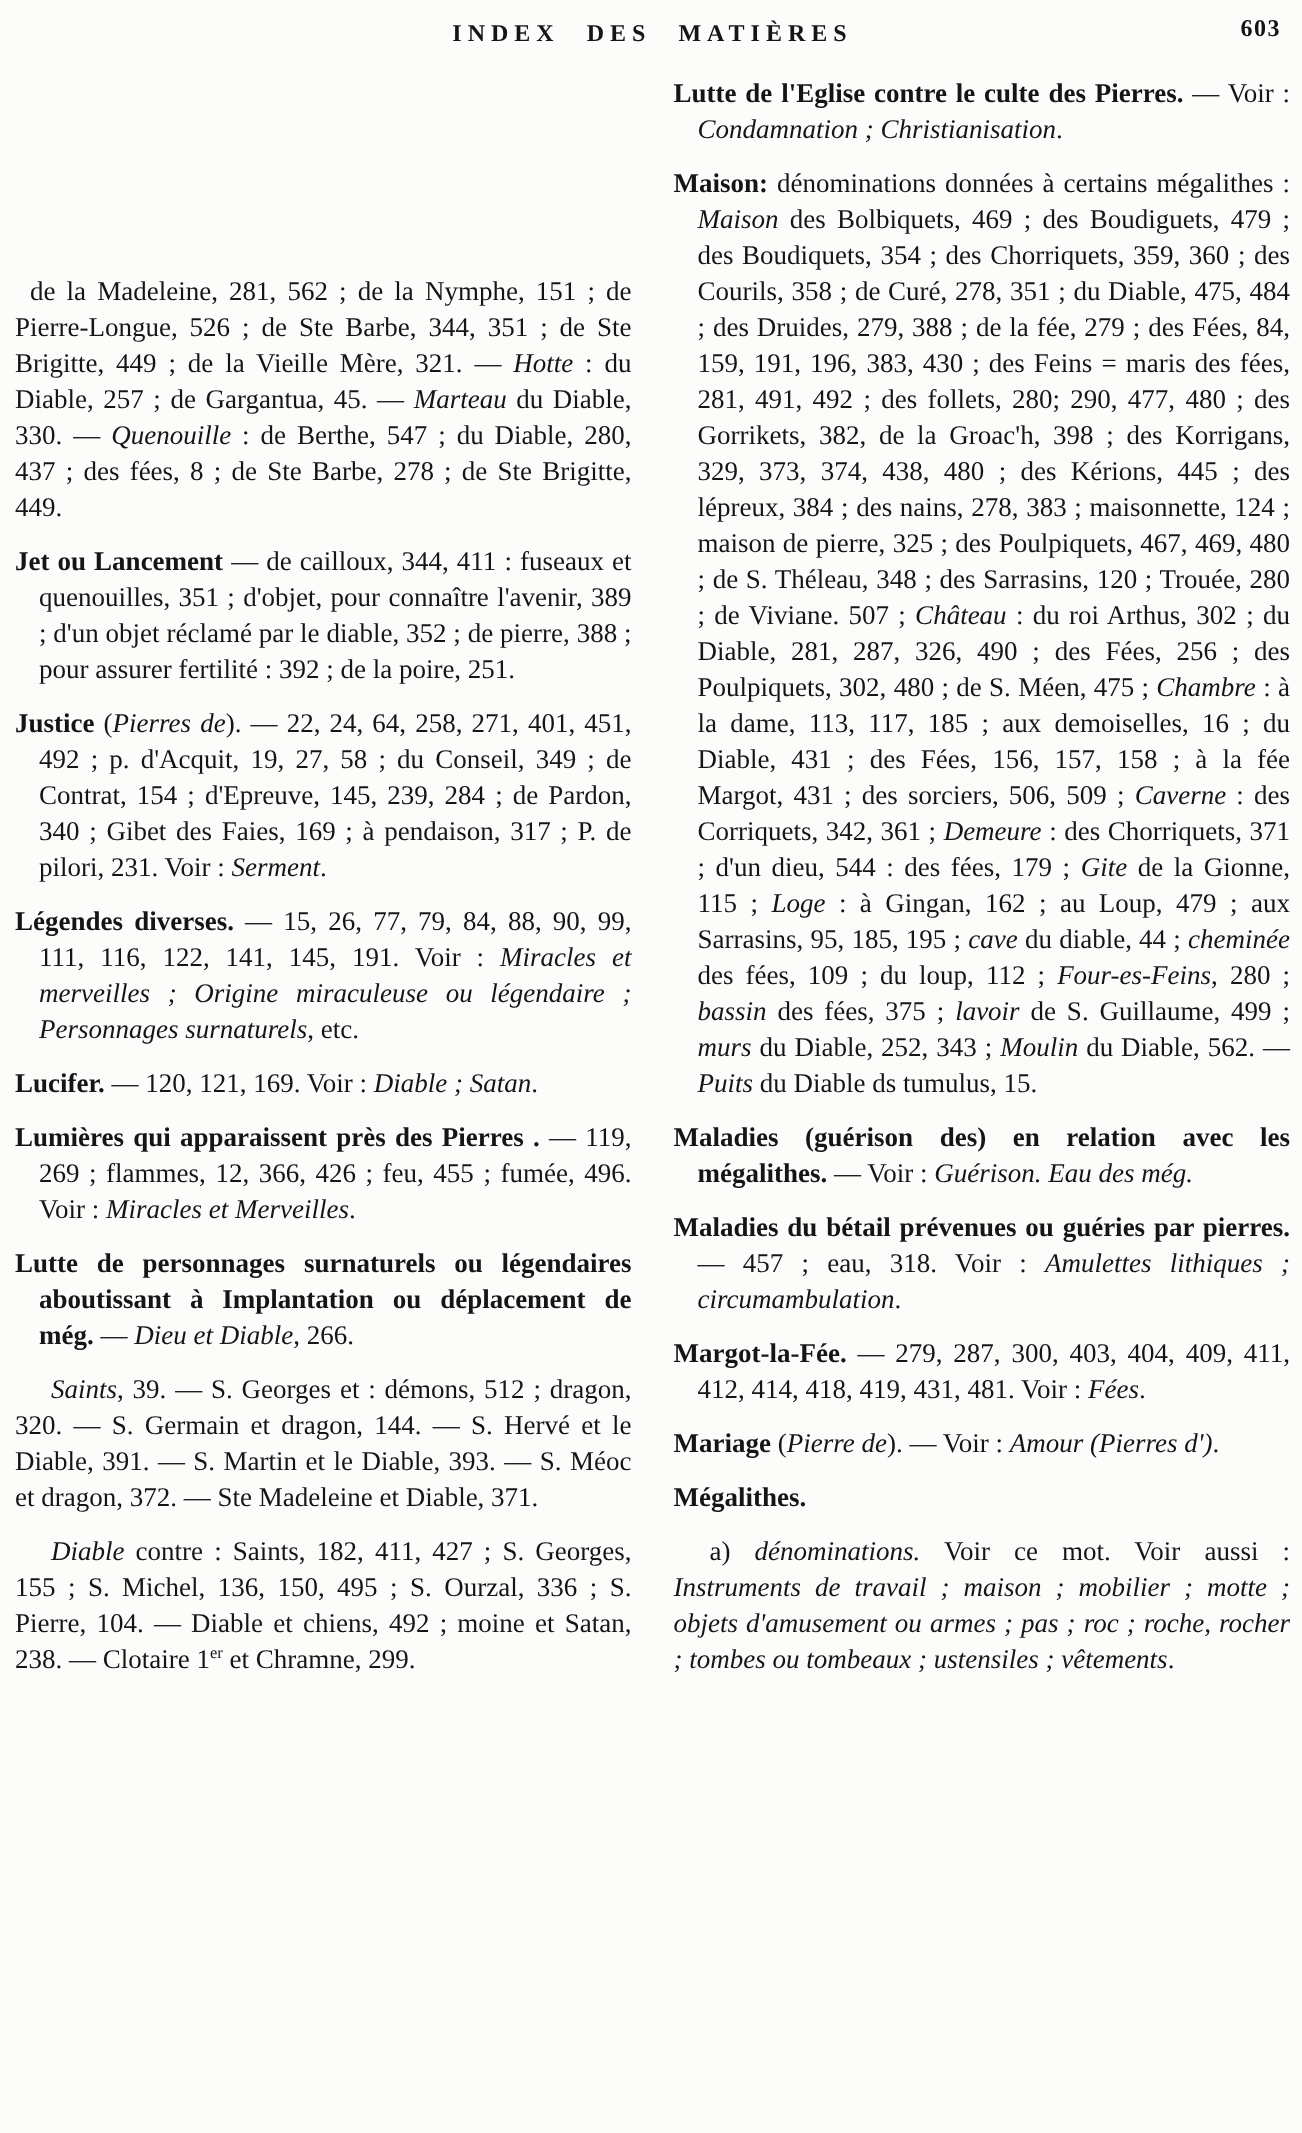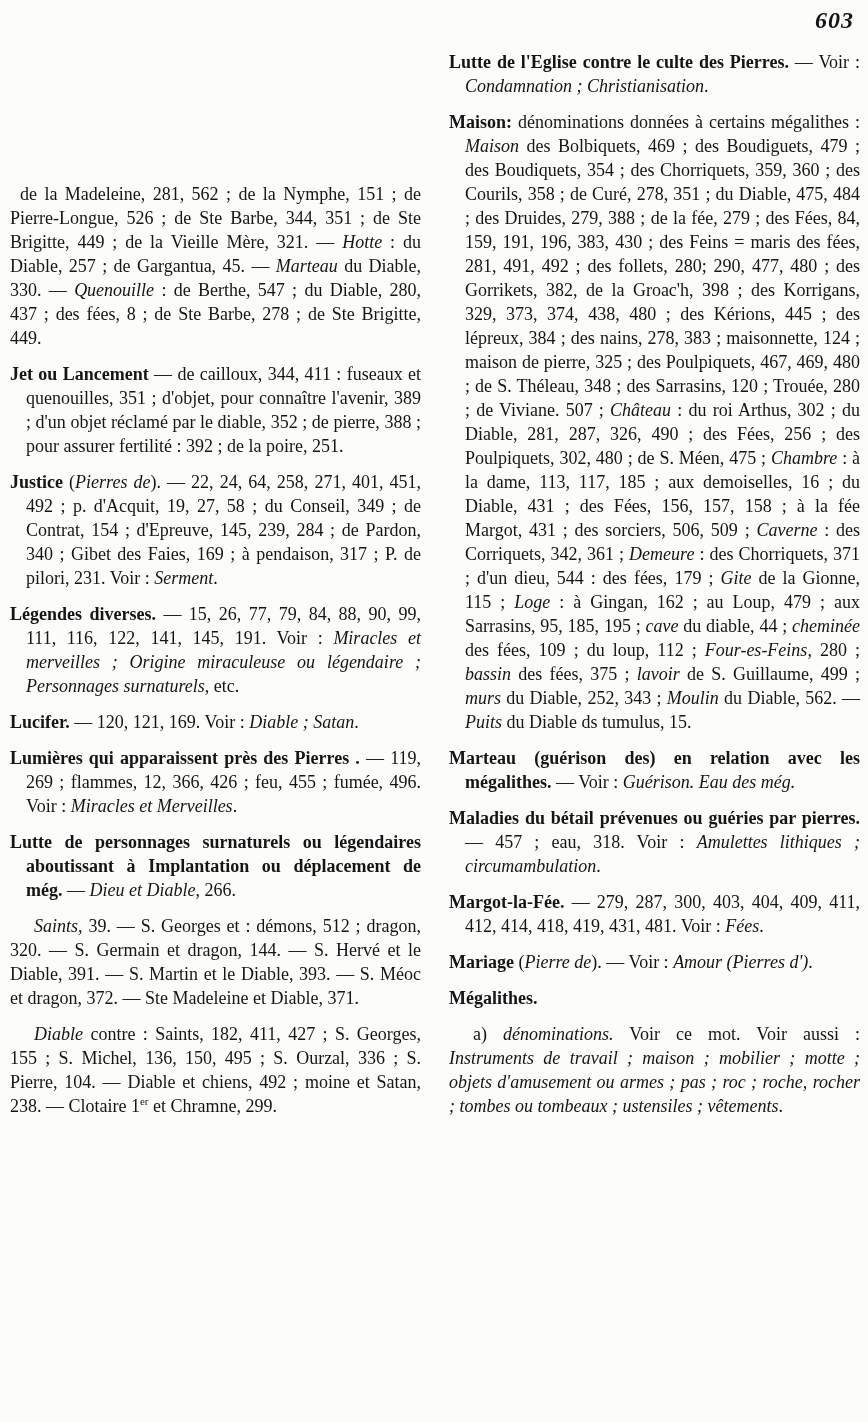--- a/index.html
+++ b/index.html
@@ -32,23 +32,22 @@
     font-size:16px;
     letter-spacing:4px;
     word-spacing:10px;
     padding-top:3px;
   }
   .page-number{
     position:absolute;
     right:6px;
     top:0;
     font-weight:bold;
-    font-size:24px;
+    font-size:16px;
     letter-spacing:1px;
-    font-style:italic;
   }
   .columns{
     display:flex;
     gap:28px;
     align-items:flex-end;
   }
   .column{
     flex:1 1 0;
     min-width:0;
     text-align:justify;
@@ -68,38 +67,39 @@
   }
   .b{font-weight:bold;}
   .i{font-style:italic;}
   sup{font-size:11px;line-height:0;}
 </style>
 </head>
 <body>
 
 <div class="page">
   <header class="page-header">
+    <span class="header-title">INDEX DES MATIÈRES</span>
     <span class="page-number">603</span>
   </header>
   <div class="columns">
     <div class="column" id="col-left">
         <p class="para continuation"><span>de la Madeleine, 281, 562 ; de la Nymphe, 151 ; de Pierre-Longue, 526 ; de Ste Barbe, 344, 351 ; de Ste Brigitte, 449 ; de la Vieille Mère, 321. — </span><span class="i">Hotte</span><span> : du Diable, 257 ; de Gargantua, 45. — </span><span class="i">Marteau</span><span> du Diable, 330. — </span><span class="i">Quenouille</span><span> : de Berthe, 547 ; du Diable, 280, 437 ; des fées, 8 ; de Ste Barbe, 278 ; de Ste Brigitte, 449.</span></p>
         <p class="para entry"><span class="b">Jet ou Lancement</span><span> — de cailloux, 344, 411 : fuseaux et quenouilles, 351 ; d'objet, pour connaître l'avenir, 389 ; d'un objet réclamé par le diable, 352 ; de pierre, 388 ; pour assurer fertilité : 392 ; de la poire, 251.</span></p>
         <p class="para entry"><span class="b">Justice</span><span> (</span><span class="i">Pierres de</span><span>). — 22, 24, 64, 258, 271, 401, 451, 492 ; p. d'Acquit, 19, 27, 58 ; du Conseil, 349 ; de Contrat, 154 ; d'Epreuve, 145, 239, 284 ; de Pardon, 340 ; Gibet des Faies, 169 ; à pendaison, 317 ; P. de pilori, 231. Voir : </span><span class="i">Serment</span><span>.</span></p>
         <p class="para entry"><span class="b">Légendes diverses.</span><span> — 15, 26, 77, 79, 84, 88, 90, 99, 111, 116, 122, 141, 145, 191. Voir : </span><span class="i">Miracles et merveilles ; Origine miraculeuse ou légendaire ; Personnages surnaturels</span><span>, etc.</span></p>
         <p class="para entry"><span class="b">Lucifer.</span><span> — 120, 121, 169. Voir : </span><span class="i">Diable ; Satan</span><span>.</span></p>
         <p class="para entry"><span class="b">Lumières qui apparaissent près des Pierres .</span><span> — 119, 269 ; flammes, 12, 366, 426 ; feu, 455 ; fumée, 496. Voir : </span><span class="i">Miracles et Merveilles</span><span>.</span></p>
         <p class="para entry"><span class="b">Lutte de personnages surnaturels ou légendaires aboutissant à Implantation ou déplacement de még.</span><span> — </span><span class="i">Dieu et Diable</span><span>, 266.</span></p>
         <p class="para sub"><span class="i">Saints</span><span>, 39. — S. Georges et : démons, 512 ; dragon, 320. — S. Germain et dragon, 144. — S. Hervé et le Diable, 391. — S. Martin et le Diable, 393. — S. Méoc et dragon, 372. — Ste Madeleine et Diable, 371.</span></p>
         <p class="para sub"><span class="i">Diable</span><span> contre : Saints, 182, 411, 427 ; S. Georges, 155 ; S. Michel, 136, 150, 495 ; S. Ourzal, 336 ; S. Pierre, 104. — Diable et chiens, 492 ; moine et Satan, 238. — Clotaire 1</span><sup>er</sup><span> et Chramne, 299.</span></p>
       </div>
     <div class="column" id="col-right">
         <p class="para entry"><span class="b">Lutte de l'Eglise contre le culte des Pierres.</span><span> — Voir : </span><span class="i">Condamnation ; Christianisation</span><span>.</span></p>
         <p class="para entry"><span class="b">Maison:</span><span> dénominations données à certains mégalithes : </span><span class="i">Maison</span><span> des Bolbiquets, 469 ; des Boudiguets, 479 ; des Boudiquets, 354 ; des Chorriquets, 359, 360 ; des Courils, 358 ; de Curé, 278, 351 ; du Diable, 475, 484 ; des Druides, 279, 388 ; de la fée, 279 ; des Fées, 84, 159, 191, 196, 383, 430 ; des Feins = maris des fées, 281, 491, 492 ; des follets, 280; 290, 477, 480 ; des Gorrikets, 382, de la Groac'h, 398 ; des Korrigans, 329, 373, 374, 438, 480 ; des Kérions, 445 ; des lépreux, 384 ; des nains, 278, 383 ; maisonnette, 124 ; maison de pierre, 325 ; des Poulpiquets, 467, 469, 480 ; de S. Théleau, 348 ; des Sarrasins, 120 ; Trouée, 280 ; de Viviane. 507 ; </span><span class="i">Château</span><span> : du roi Arthus, 302 ; du Diable, 281, 287, 326, 490 ; des Fées, 256 ; des Poulpiquets, 302, 480 ; de S. Méen, 475 ; </span><span class="i">Chambre</span><span> : à la dame, 113, 117, 185 ; aux demoiselles, 16 ; du Diable, 431 ; des Fées, 156, 157, 158 ; à la fée Margot, 431 ; des sorciers, 506, 509 ; </span><span class="i">Caverne</span><span> : des Corriquets, 342, 361 ; </span><span class="i">Demeure</span><span> : des Chorriquets, 371 ; d'un dieu, 544 : des fées, 179 ; </span><span class="i">Gite</span><span> de la Gionne, 115 ; </span><span class="i">Loge</span><span> : à Gingan, 162 ; au Loup, 479 ; aux Sarrasins, 95, 185, 195 ; </span><span class="i">cave</span><span> du diable, 44 ; </span><span class="i">cheminée</span><span> des fées, 109 ; du loup, 112 ; </span><span class="i">Four-es-Feins</span><span>, 280 ; </span><span class="i">bassin</span><span> des fées, 375 ; </span><span class="i">lavoir</span><span> de S. Guillaume, 499 ; </span><span class="i">murs</span><span> du Diable, 252, 343 ; </span><span class="i">Moulin</span><span> du Diable, 562. — </span><span class="i">Puits</span><span> du Diable ds tumulus, 15.</span></p>
-        <p class="para entry"><span class="b">Marteau (guérison des) en relation avec les mégalithes.</span><span> — Voir : </span><span class="i">Guérison. Eau des még.</span></p>
+        <p class="para entry"><span class="b">Maladies (guérison des) en relation avec les mégalithes.</span><span> — Voir : </span><span class="i">Guérison. Eau des még.</span></p>
         <p class="para entry"><span class="b">Maladies du bétail prévenues ou guéries par pierres.</span><span> — 457 ; eau, 318. Voir : </span><span class="i">Amulettes lithiques ; circumambulation</span><span>.</span></p>
         <p class="para entry"><span class="b">Margot-la-Fée.</span><span> — 279, 287, 300, 403, 404, 409, 411, 412, 414, 418, 419, 431, 481. Voir : </span><span class="i">Fées</span><span>.</span></p>
         <p class="para entry"><span class="b">Mariage</span><span> (</span><span class="i">Pierre de</span><span>). — Voir : </span><span class="i">Amour (Pierres d')</span><span>.</span></p>
         <p class="para entry"><span class="b">Mégalithes.</span></p>
         <p class="para sub"><span>a) </span><span class="i">dénominations.</span><span> Voir ce mot. Voir aussi : </span><span class="i">Instruments de travail ; maison ; mobilier ; motte ; objets d'amusement ou armes ; pas ; roc ; roche, rocher ; tombes ou tombeaux ; ustensiles ; vêtements</span><span>.</span></p>
       </div>
   </div>
 </div>
 
 </body></html>

